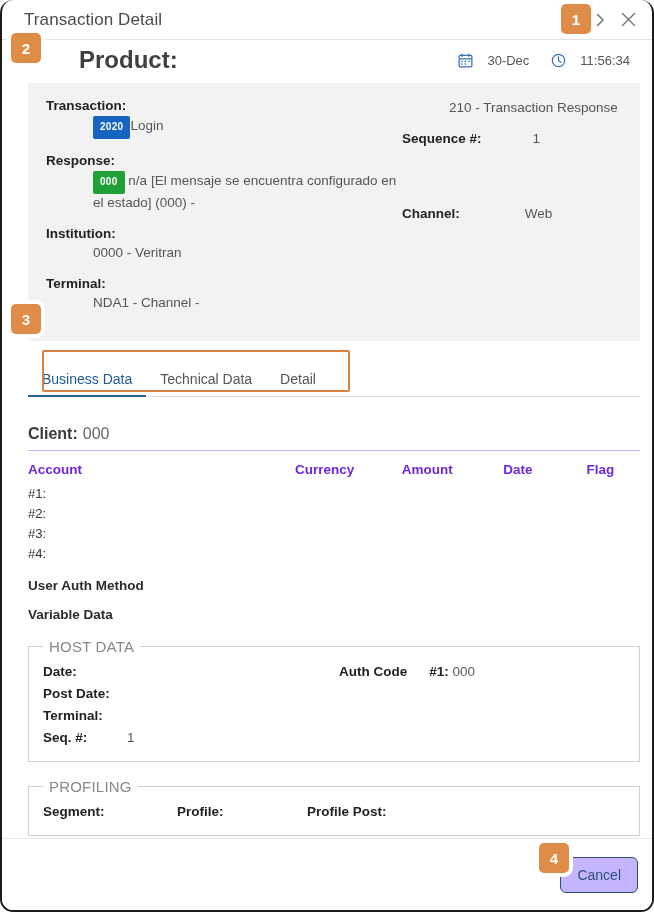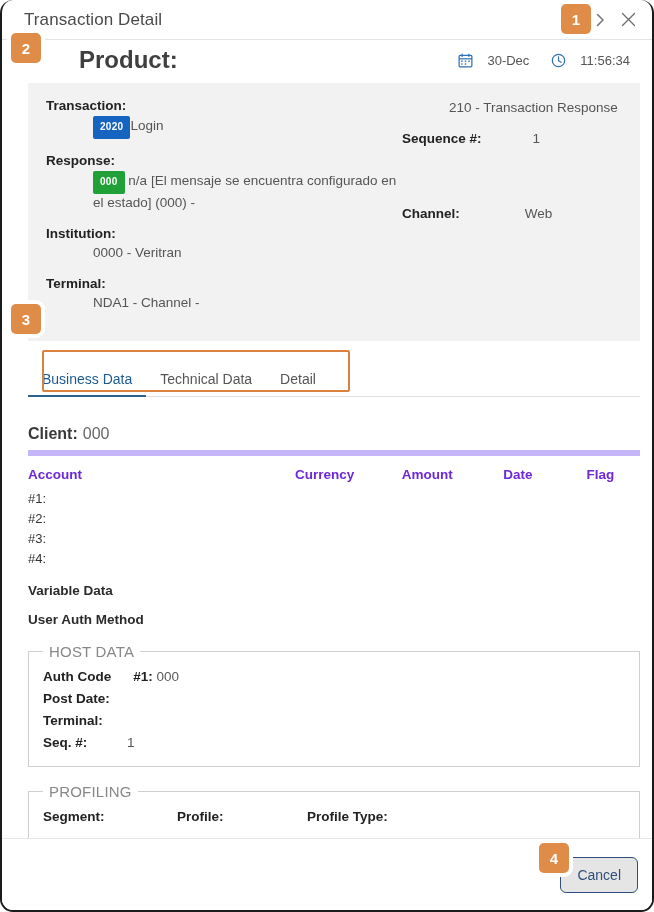--- a/index.html
+++ b/index.html
@@ -163,21 +163,21 @@
   }
 
   
   #content { padding: 0 12px 0 26px; }
 
   #client-line {
     margin-top: 28px;
     font-size: 16px;
     color: #444;
     padding-bottom: 7px;
-    border-bottom: 6px solid #c4b5fd;
+    border-bottom: 1px solid #c4b5fd;
   }
   #client-line .lbl { font-weight: bold; color: #3a3a3a; }
   #client-line .val { color: #666; margin-left: 5px; }
 
   #acct-table {
     width: 100%;
     border-collapse: collapse;
     margin-top: 11px;
   }
   #acct-table th {
@@ -248,21 +248,21 @@
     border-top: 1px solid #e6e6e6;
     display: flex;
     align-items: center;
     justify-content: flex-end;
     padding-right: 14px;
   }
   #cancel-btn {
     font-family: "Liberation Sans", sans-serif;
     font-size: 14px;
     color: #2f4f7a;
-    background: #e5e5e5;
+    background: #c4b5fd;
     border: 1px solid #2f4f7a;
     border-radius: 6px;
     padding: 9px 16px;
     cursor: pointer;
   }
 
   
   .badge {
     position: absolute;
     width: 30px; height: 30px;
@@ -427,26 +427,30 @@
         <tr>
           <td class="col-acct">#4:</td>
           <td class="col-cur"></td>
           <td class="col-amt"></td>
           <td class="col-date"></td>
           <td class="col-flag"></td>
         </tr>
       </tbody>
     </table>
 
+    <div class="sec-head">User Auth Method</div>
     <div class="sec-head">Variable Data</div>
-    <div class="sec-head">User Auth Method</div>
 
     <fieldset class="box">
       <legend>HOST DATA</legend>
       <div class="fs-row">
+        <div class="hd-left">
+          <span class="k">Date:</span>
+          <span class="v"></span>
+        </div>
         <div class="hd-right">
           <span class="k">Auth Code</span>
           <span class="v"><b>#1:</b> <span>000</span></span>
         </div>
       </div>
       <div class="fs-row">
         <div class="hd-left">
           <span class="k">Post Date:</span>
           <span class="v"></span>
         </div>
@@ -470,21 +474,21 @@
       <div class="fs-row" id="profiling-row">
         <div class="p1">
           <span class="k">Segment:</span>
           <span class="v"></span>
         </div>
         <div class="p2">
           <span class="k">Profile:</span>
           <span class="v"></span>
         </div>
         <div>
-          <span class="k">Profile Type:</span>
+          <span class="k">Profile Post:</span>
           <span class="v"></span>
         </div>
       </div>
     </fieldset>
 
   </div>
 
   <div id="footer">
     <button id="cancel-btn">Cancel</button>
   </div>

